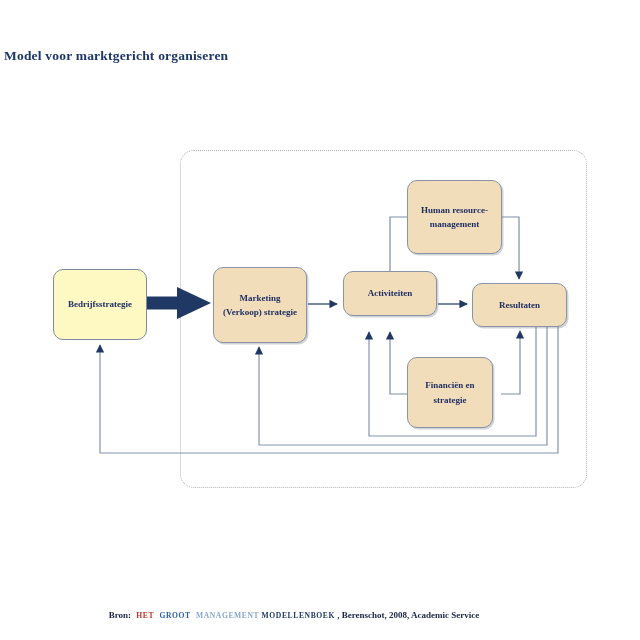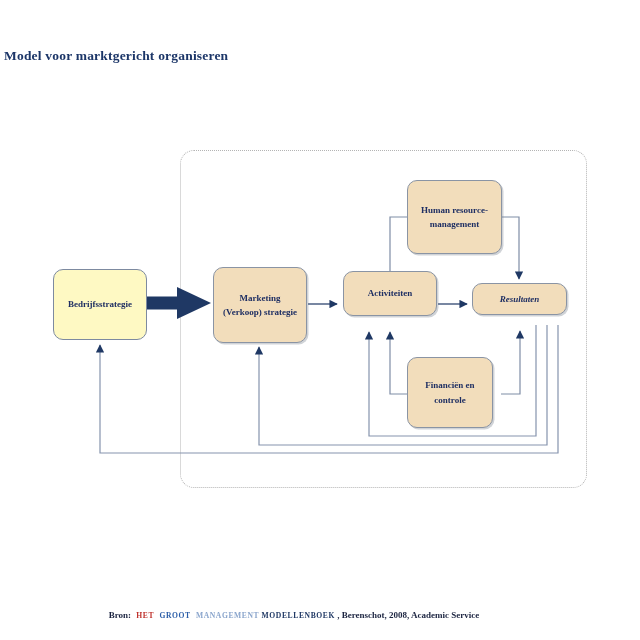--- a/index.html
+++ b/index.html
@@ -75,27 +75,27 @@
 
   <div class="node tan" style="left:213px;top:267px;width:94px;height:76px;">
     <span>Marketing</span>
     <span>(Verkoop) strategie</span>
   </div>
 
   <div class="node tan" style="left:343px;top:271px;width:94px;height:45px;">
     <span>Activiteiten</span>
   </div>
 
-  <div class="node tan" style="left:472px;top:283px;width:95px;height:32px;font-style:italic;">
+  <div class="node tan" style="left:472px;top:283px;width:95px;height:44px;">
     <span>Resultaten</span>
   </div>
 
   <div class="node tan" style="left:407px;top:357px;width:86px;height:71px;">
     <span>Financiën en</span>
-    <span>controle</span>
+    <span>strategie</span>
   </div>
 
   <div class="source">
     <span class="sp">Bron:</span>
     <span class="brand sp" style="color:#bf312c;">HET</span>
     <span class="brand sp" style="color:#2a5da8;">GROOT</span>
     <span class="brand" style="color:#8aa5cc;">MANAGEMENT</span>
     <span class="brand" style="color:#1f3864;">MODELLENBOEK</span>
     <span>, Berenschot, 2008, Academic Service</span>
   </div>

